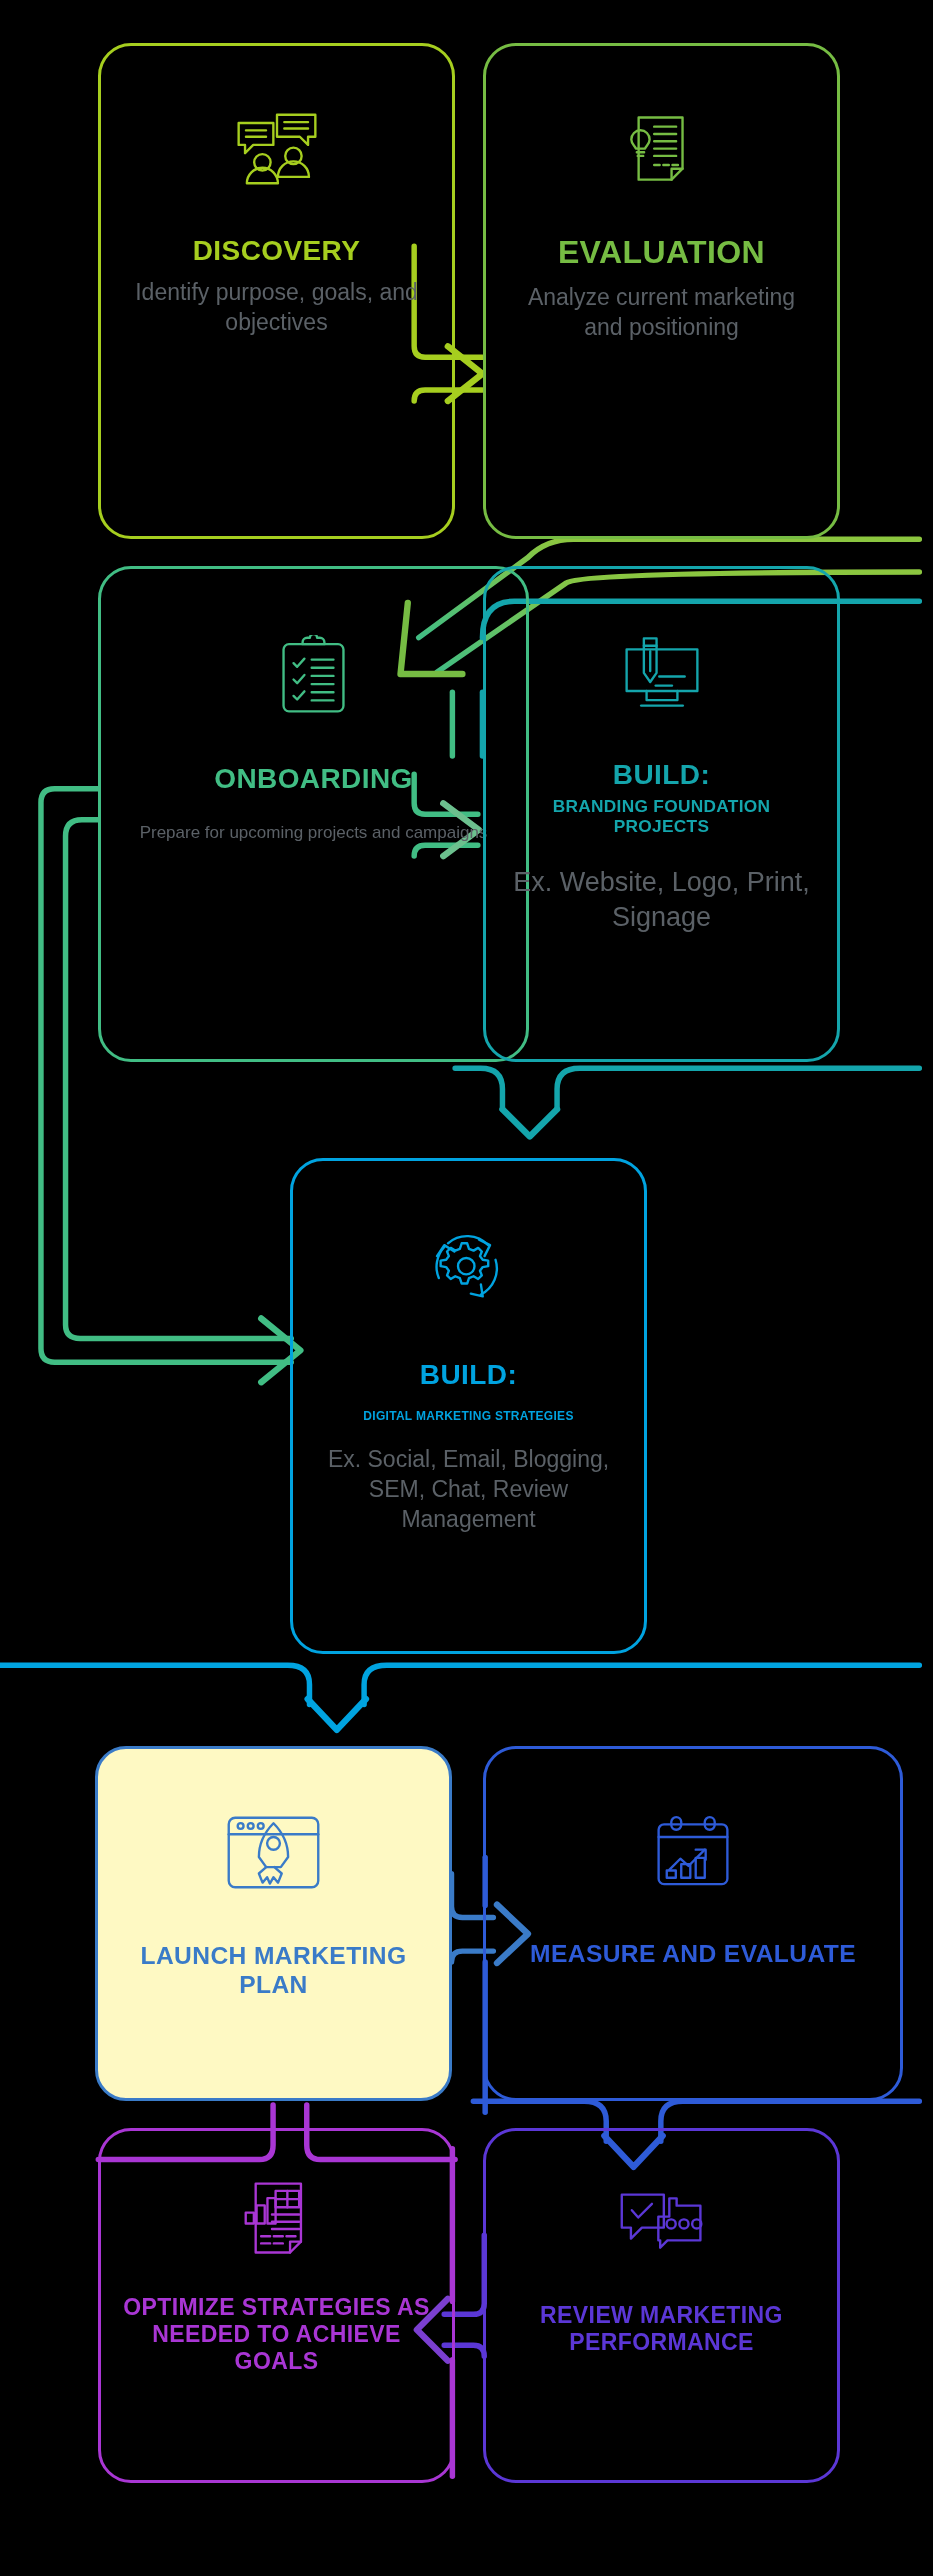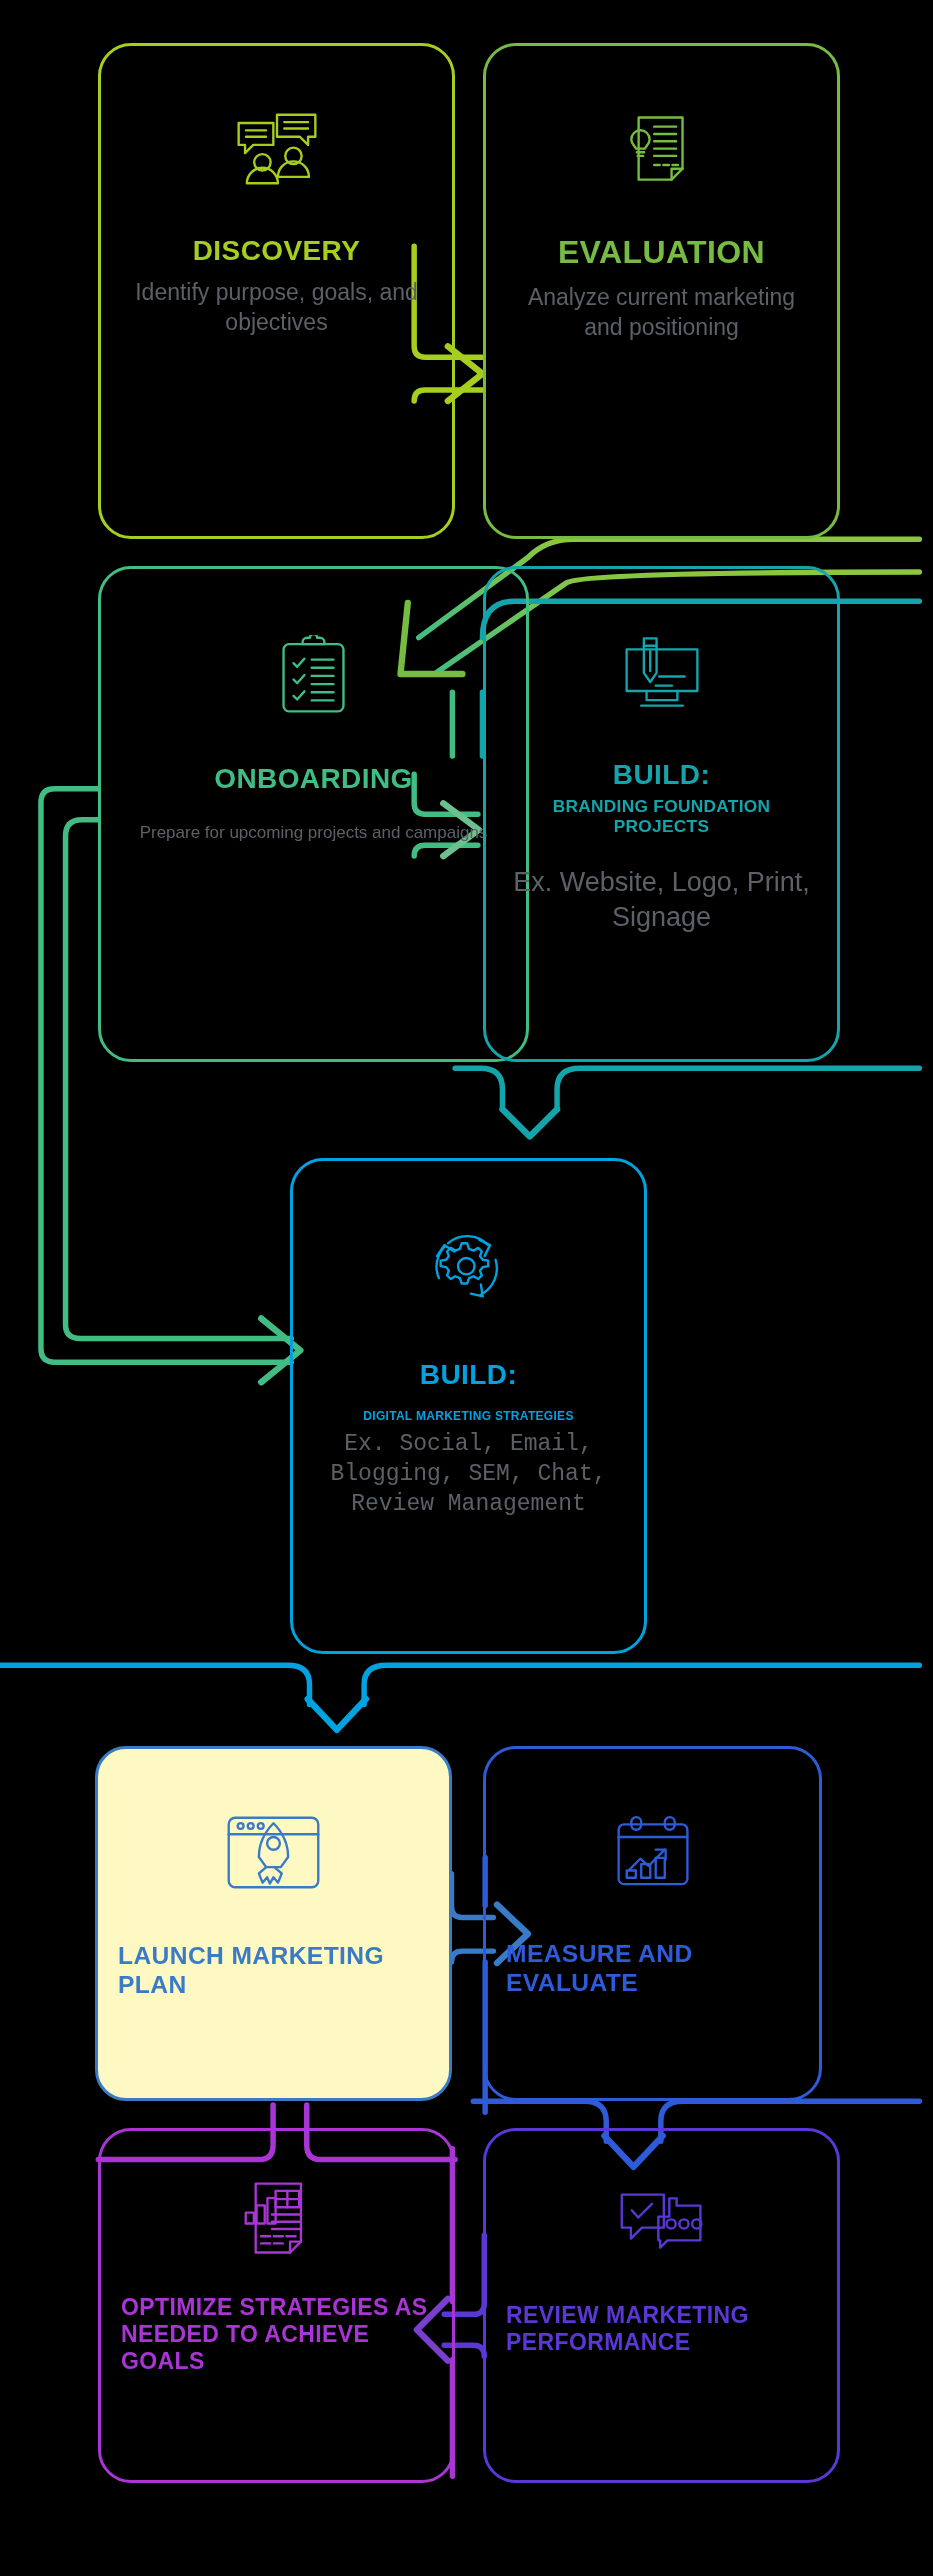--- a/index.html
+++ b/index.html
@@ -39,20 +39,21 @@
   }
   .card .icon-wrap {
     display: flex;
     align-items: center;
     justify-content: center;
     width: 100%;
   }
   .card .title {
     font-weight: 700;
     letter-spacing: 0.4px;
+    text-align: center;
     line-height: 1.18;
   }
   .card .subtitle {
     font-weight: 700;
     text-align: center;
     line-height: 1.2;
     letter-spacing: 0.3px;
   }
   .card .desc {
     color: #5b6167;
@@ -95,33 +96,33 @@
   #card-build-branding .subtitle { color: #14a5ac; font-size: 17.3px; margin-top: 4.6px; }
   #card-build-branding .desc { font-size: 27px; margin-top: 28px; }
 
   #card-build-digital {
     left: 290px; top: 1158px; width: 357px; height: 496px;
     border-color: #00a3e0;
   }
   #card-build-digital .icon-wrap { margin-top: 64px; }
   #card-build-digital .title { color: #00a3e0; font-size: 28px; margin-top: 47px; }
   #card-build-digital .subtitle { color: #00a3e0; font-size: 12px; margin-top: 18px; }
-  #card-build-digital .desc { font-size: 23px; margin-top: 7px; font-family: Liberation Mono, monospace; }
+  #card-build-digital .desc { font-size: 23px; margin-top: 22px; }
 
   #card-launch {
     left: 95px; top: 1746px; width: 357px; height: 355px;
     border-color: #3a7bc8;
     background: #fef9c3;
     border-radius: 31px;
   }
   #card-launch .icon-wrap { margin-top: 66px; }
   #card-launch .title { color: #3a7bc8; font-size: 24.6px; margin-top: 51px; }
 
   #card-measure {
-    left: 483px; top: 1746px; width: 339px; height: 355px;
+    left: 483px; top: 1746px; width: 420px; height: 355px;
     border-color: #2e5bd8;
   }
   #card-measure .icon-wrap { margin-top: 66px; }
   #card-measure .title { color: #2e5bd8; font-size: 24.6px; margin-top: 51px; }
 
   #card-optimize {
     left: 98px; top: 2128px; width: 357px; height: 355px;
     border-color: #a936d4;
   }
   #card-optimize .icon-wrap { margin-top: 49px; }

